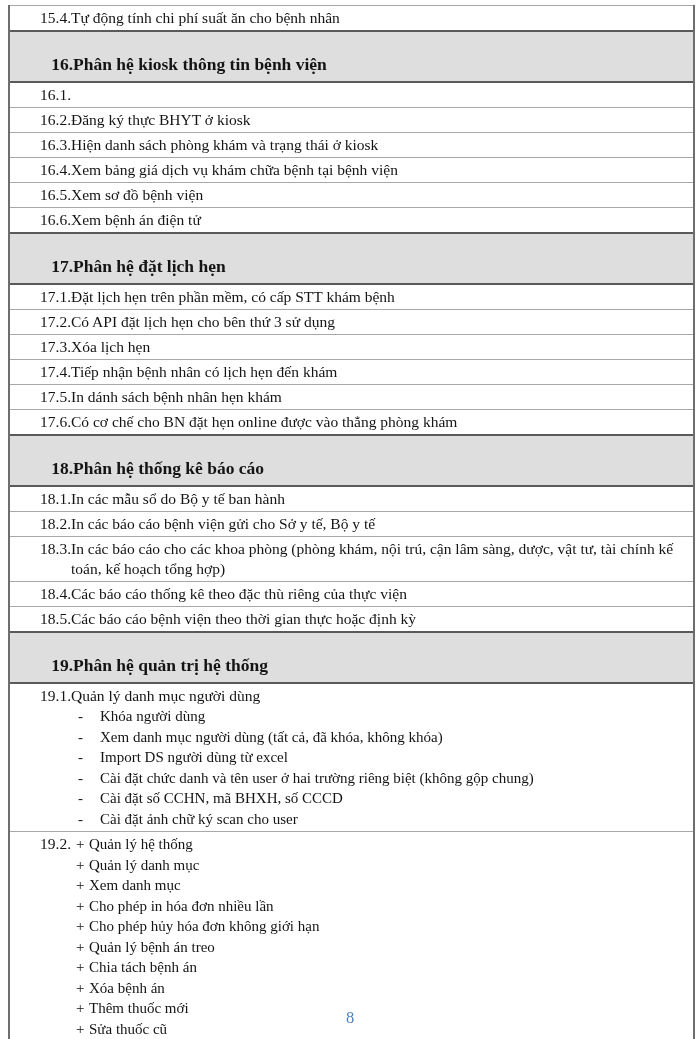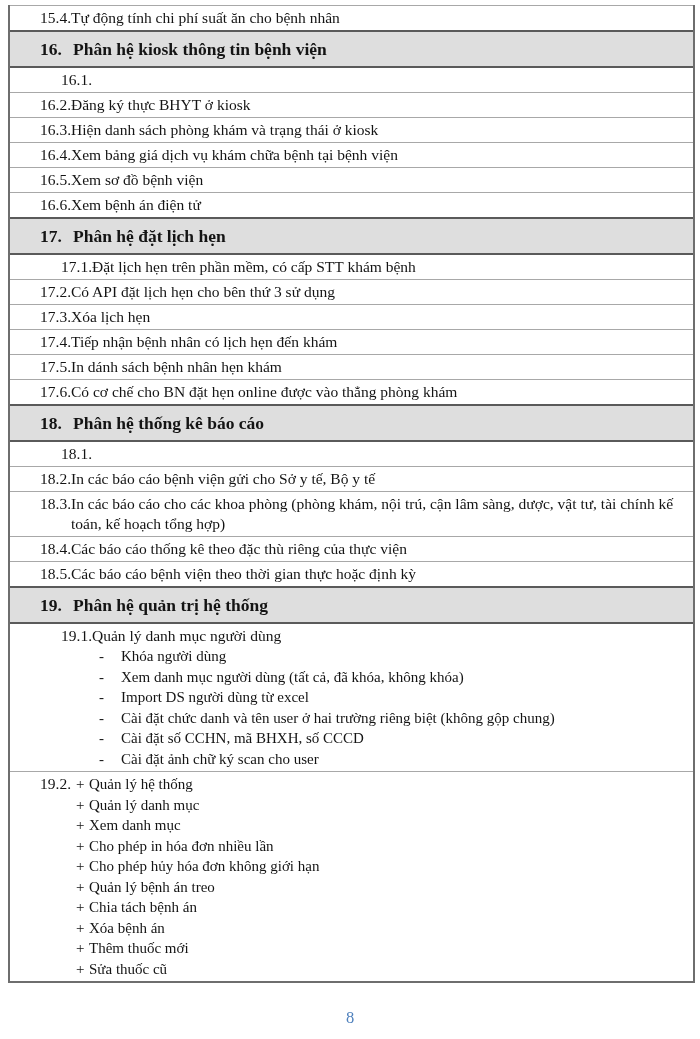--- a/index.html
+++ b/index.html
@@ -23,26 +23,26 @@
     display: flex; align-items: flex-start;
     border-top: 1px solid #a8a8a8;
     padding: 2px 10px 2px 30px;
     font-size: 15.5px; line-height: 20px;
     box-sizing: border-box;
   }
   .row.header {
     background: var(--section-header-bg, #dedede);
     border-top: 2px solid #5a5a5a;
     border-bottom: 2px solid #5a5a5a;
-    padding-top: 7px; padding-bottom: 7px;
+    padding-top: 22px; padding-bottom: 7px;
     font-weight: bold; font-size: 17.5px;
   }
-  .row.header + .row { border-top: none; margin-left: 21px; }
-
-  .num { flex: 0 0 30px; white-space: nowrap; }
+  .row.header + .row { border-top: none; }
+
+  .num { flex: 0 0 30px; white-space: nowrap; text-align: right; }
   .row.header .num { flex: 0 0 33px; }
   .txt { flex: 1; min-width: 0; }
 
   .sub { display: flex; align-items: flex-start; line-height: 20.5px; font-size: 15px; }
   .sub .bullet { flex: 0 0 auto; }
   .sub.dash .bullet { margin-left: 7px; width: 22px; }
   .sub.plus .bullet { margin-left: 5px; width: 13px; }
   .stxt { flex: 1; min-width: 0; }
 
   .footer {
@@ -121,20 +121,21 @@
       <span class="txt">Có cơ chế cho BN đặt hẹn online được vào thẳng phòng khám</span>
     </div>
 
     <div class="row header">
       <span class="num">18.</span>
       <span class="txt">Phân hệ thống kê báo cáo</span>
     </div>
 
     <div class="row item">
       <span class="num">18.1.</span>
+      <span class="txt">In các mẫu sổ do Bộ y tế ban hành</span>
     </div>
     <div class="row item">
       <span class="num">18.2.</span>
       <span class="txt">In các báo cáo bệnh viện gửi cho Sở y tế, Bộ y tế</span>
     </div>
     <div class="row item">
       <span class="num">18.3.</span>
       <span class="txt">In các báo cáo cho các khoa phòng (phòng khám, nội trú, cận lâm sàng, dược, vật tư, tài chính kế toán, kế hoạch tổng hợp)</span>
     </div>
     <div class="row item">

